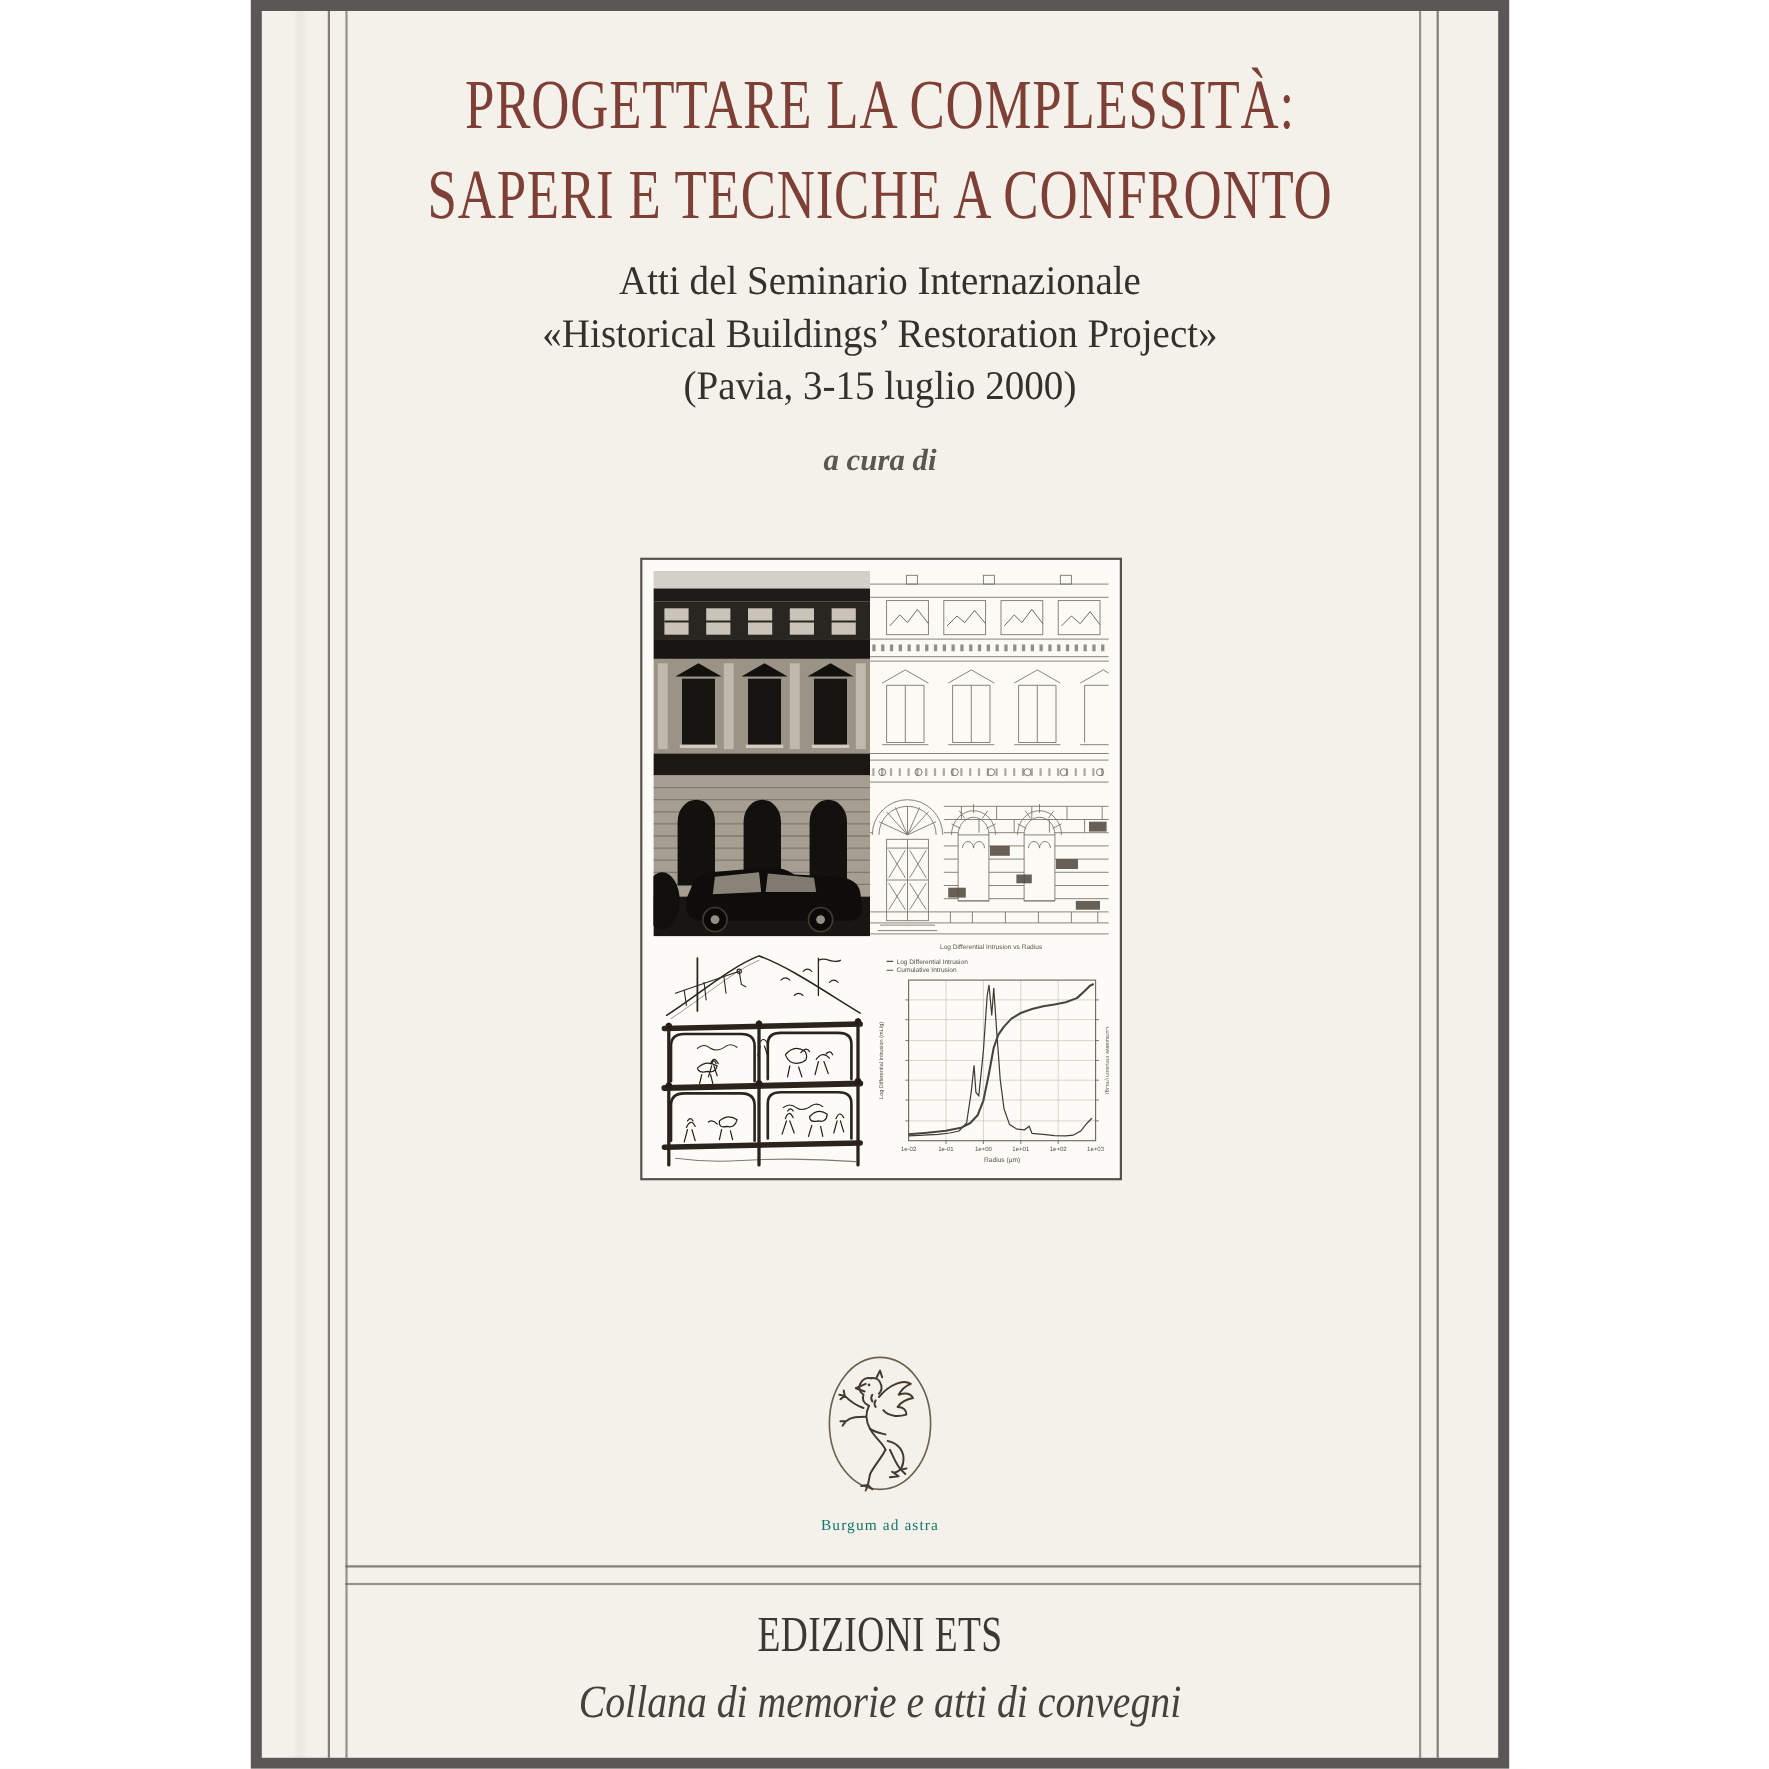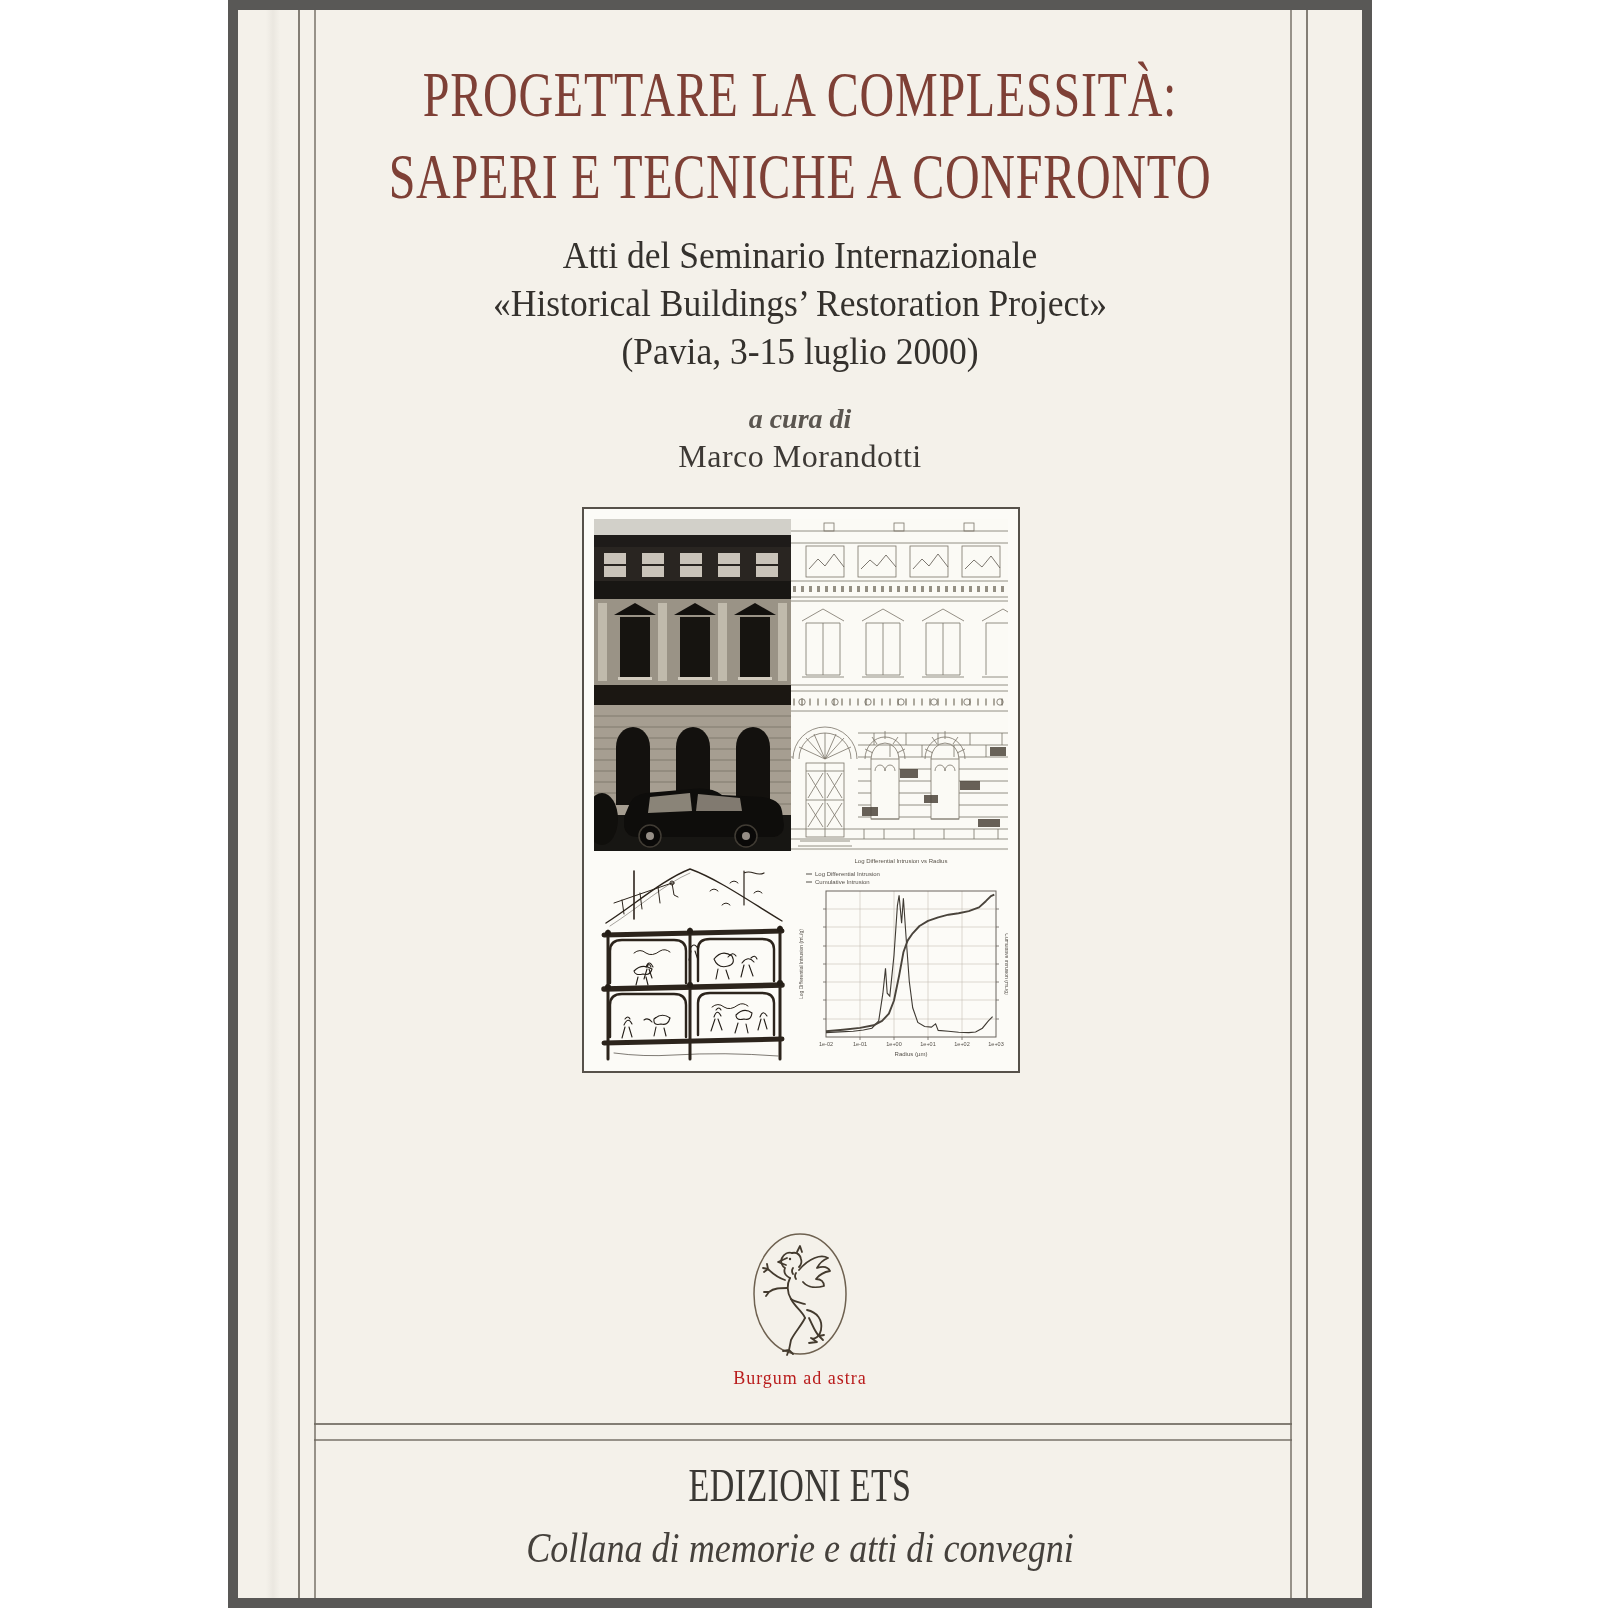--- a/index.html
+++ b/index.html
@@ -35,21 +35,21 @@
     transform:scaleX(.96);transform-origin:50% 0;
   }
   .editor{top:392px;color:#4b4741;}
   .editor .prefix{font-style:italic;font-size:28px;line-height:34px;color:#5b5650;font-weight:bold;}
   .editor .name{font-size:32px;line-height:40px;color:#3d3935;letter-spacing:.5px;}
   .picture{
     position:absolute;left:344px;top:497px;width:414px;height:542px;
     border:2px solid #56514a;padding:10px;background:#fcfbf7;
   }
   .logoblock{top:1212px;display:flex;flex-direction:column;align-items:center;}
-  .motto{font-size:18px;letter-spacing:1px;color:#b91c1c;}
+  .motto{margin-top:12px;font-size:14px;letter-spacing:1px;color:#0f766e;}
   .publisher{
     top:1452px;color:#3a3834;font-size:46px;line-height:48px;letter-spacing:.5px;
     transform:scaleX(.74);transform-origin:50% 0;
   }
   .series{
     top:1512px;color:#45413c;font-style:italic;font-size:42px;line-height:52px;
     transform:scaleX(.86);transform-origin:50% 0;
   }
   svg text{font-family:"Liberation Sans","DejaVu Sans",sans-serif;}
 </style>
@@ -71,21 +71,20 @@
   </div>
 
   <div class="centered subtitle">
     <div>Atti del Seminario Internazionale</div>
     <div>«Historical Buildings’ Restoration Project»</div>
     <div>(Pavia, 3-15 luglio 2000)</div>
   </div>
 
   <div class="centered editor">
     <div class="prefix">a cura di</div>
-    <div class="name">Marco Morandotti</div>
   </div>
 
   <div class="picture">
     <svg width="414" height="542" viewBox="0 0 414 542">
 
       <g>
         <rect x="0" y="0" width="197" height="16" fill="#d9d6d0"></rect>
         <rect x="0" y="16" width="197" height="12" fill="#1b1817"></rect>
         <rect x="0" y="28" width="197" height="34" fill="#26221f"></rect>
         <g fill="#cfc9bf">

